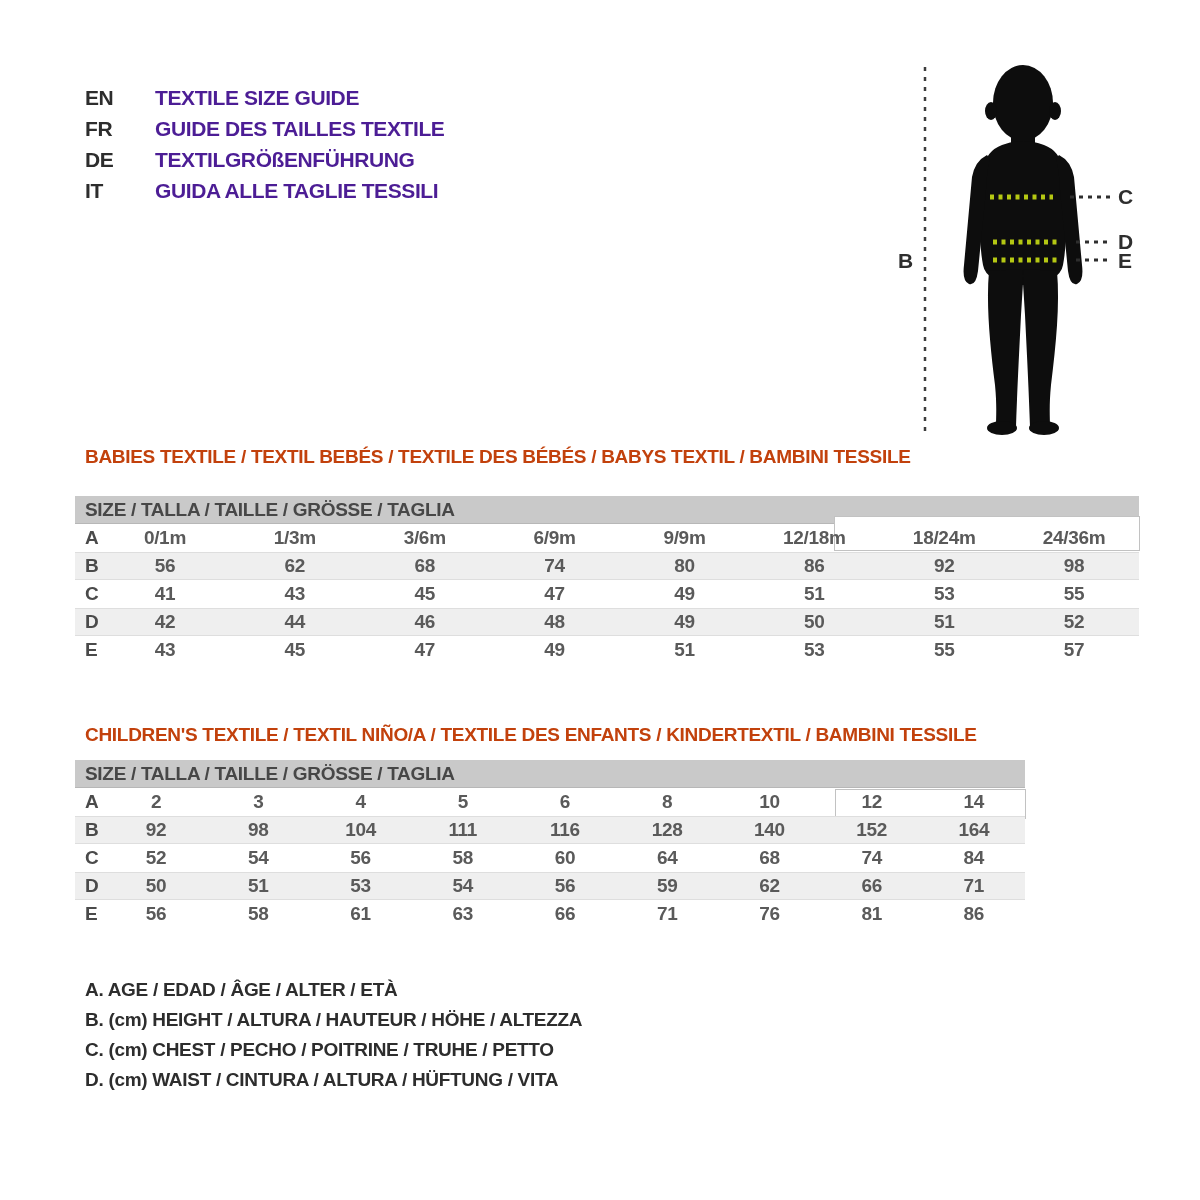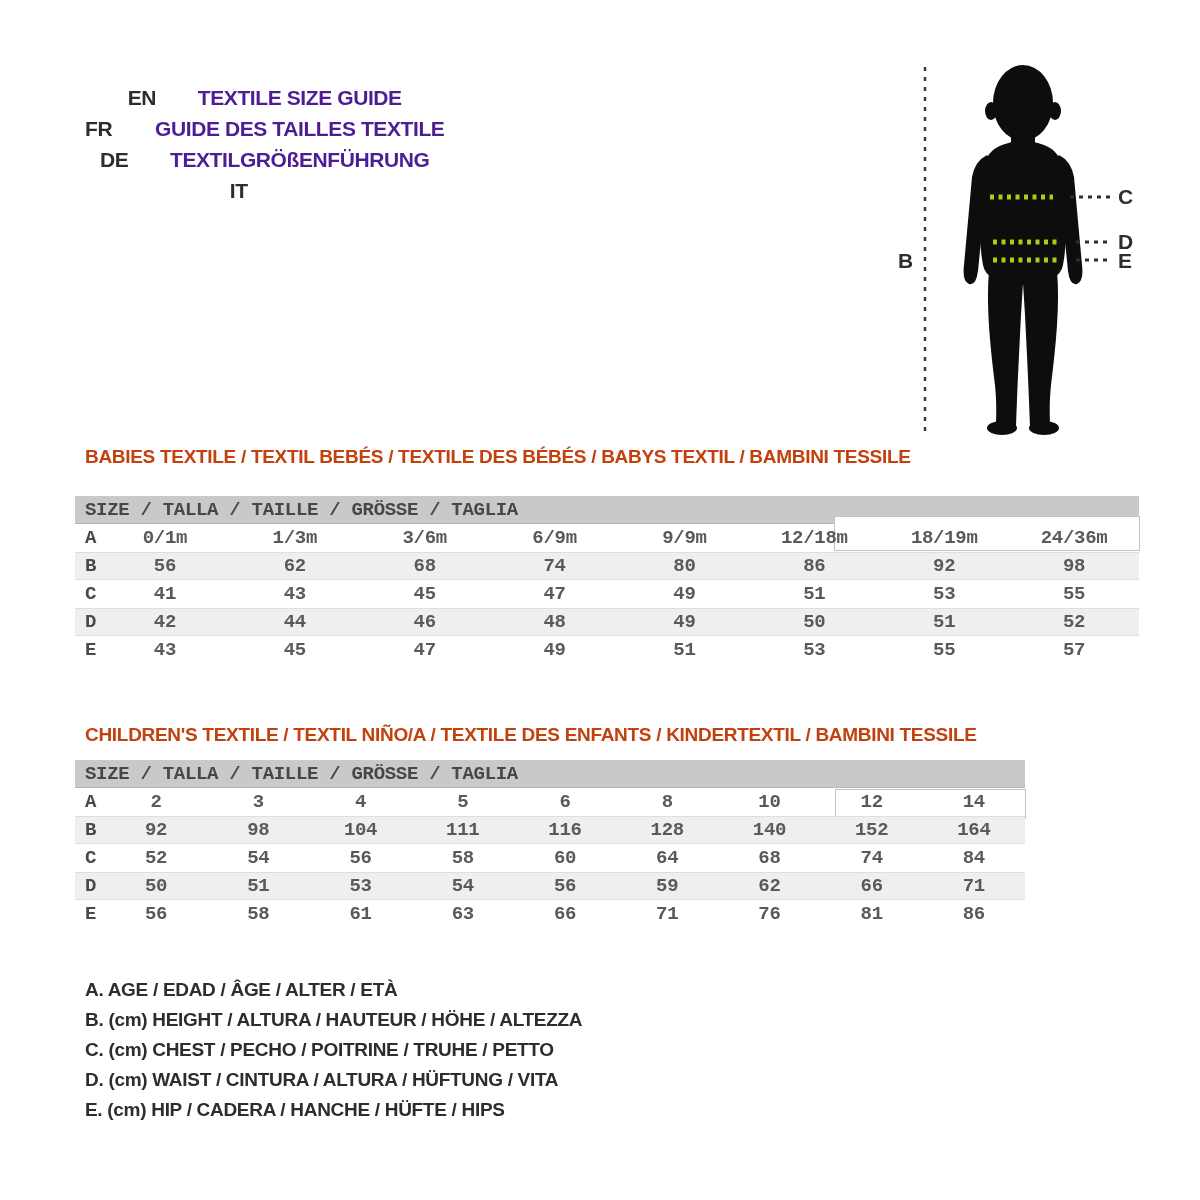--- a/index.html
+++ b/index.html
@@ -2,34 +2,34 @@
 <html><head>
 <meta charset="utf-8">
 <style>
   html,body{margin:0;padding:0;background:#fff;}
   .page{
     position:relative;width:1200px;height:1200px;background:#ffffff;
     font-family:"Liberation Sans",sans-serif;color:#2e2e2e;overflow:hidden;
   }
   
   .langs{position:absolute;left:85px;top:82px;}
-  .lang-row{display:flex;height:31px;align-items:center;justify-content:center;}
+  .lang-row{display:flex;height:31px;align-items:center;}
   .lang-code{width:70px;font-size:21px;font-weight:700;letter-spacing:-0.4px;color:#2d2d2d;}
   .lang-name{font-size:21px;font-weight:700;letter-spacing:-0.4px;color:#4c1d95;}
   
   .figure-wrap{position:absolute;left:890px;top:55px;width:255px;height:385px;}
   
   .section-title{
     position:absolute;left:85px;font-size:19px;font-weight:700;
     letter-spacing:-0.3px;color:#c2410c;white-space:nowrap;
   }
   .title-babies{top:446px;}
   .title-children{top:724px;}
   
-  .size-table{position:absolute;left:75px;font-family:Liberation Mono, monospace;}
+  .size-table{position:absolute;left:75px;}
   .table-babies{top:496px;width:1064px;}
   .table-children{top:760px;width:950px;}
   .thead-bar{
     position:relative;z-index:0;height:27px;background:#c9c9c9;
     border-bottom:1px solid #b7b7b7;display:flex;align-items:center;
   }
   .thead-bar span{padding-left:10px;font-size:19px;font-weight:700;letter-spacing:-0.3px;color:#474747;}
   .trows{position:relative;z-index:2;}
   .trow{display:grid;height:28px;align-items:center;}
   .table-babies .trow{grid-template-columns:25px repeat(8,1fr);}
@@ -62,20 +62,21 @@
         <span class="lang-name">GUIDE DES TAILLES TEXTILE</span>
       </div>
 
       <div class="lang-row">
         <span class="lang-code">DE</span>
         <span class="lang-name">TEXTILGRÖßENFÜHRUNG</span>
       </div>
 
       <div class="lang-row">
         <span class="lang-code">IT</span>
+        <span class="lang-name">GUIDA ALLE TAGLIE TESSILI</span>
       </div>
     </div>
 
   <div class="figure-wrap">
     <svg width="255" height="385" viewBox="0 0 255 385">
 
       <line x1="35" y1="12" x2="35" y2="376" stroke="#3c3c3c" stroke-width="2.5" stroke-dasharray="4 6"></line>
 
       <g fill="#0d0d0d">
         <ellipse cx="133" cy="48" rx="30" ry="38"></ellipse>
@@ -115,21 +116,21 @@
     <div class="hl-box hl-babies"></div>
     <div class="trows">
         <div class="trow">
           <div class="tlabel">A</div>
           <div class="tcell">0/1m</div>
           <div class="tcell">1/3m</div>
           <div class="tcell">3/6m</div>
           <div class="tcell">6/9m</div>
           <div class="tcell">9/9m</div>
           <div class="tcell">12/18m</div>
-          <div class="tcell">18/19m</div>
+          <div class="tcell">18/24m</div>
           <div class="tcell">24/36m</div>
         </div>
         <div class="trow stripe">
           <div class="tlabel">B</div>
           <div class="tcell">56</div>
           <div class="tcell">62</div>
           <div class="tcell">68</div>
           <div class="tcell">74</div>
           <div class="tcell">80</div>
           <div class="tcell">86</div>
@@ -246,16 +247,15 @@
   <div class="legend">
 
       <div class="legend-item">A. AGE / EDAD / ÂGE / ALTER / ETÀ</div>
 
       <div class="legend-item">B. (cm) HEIGHT / ALTURA / HAUTEUR / HÖHE / ALTEZZA</div>
 
       <div class="legend-item">C. (cm) CHEST / PECHO / POITRINE / TRUHE / PETTO</div>
 
       <div class="legend-item">D. (cm) WAIST / CINTURA / ALTURA / HÜFTUNG / VITA</div>
 
-      <div class="legend-item">E. (cm) HIP / CADERA / HANCHE / HÜFTE / HIPS</div>
     </div>
 
 </div>
 
 </body></html>

